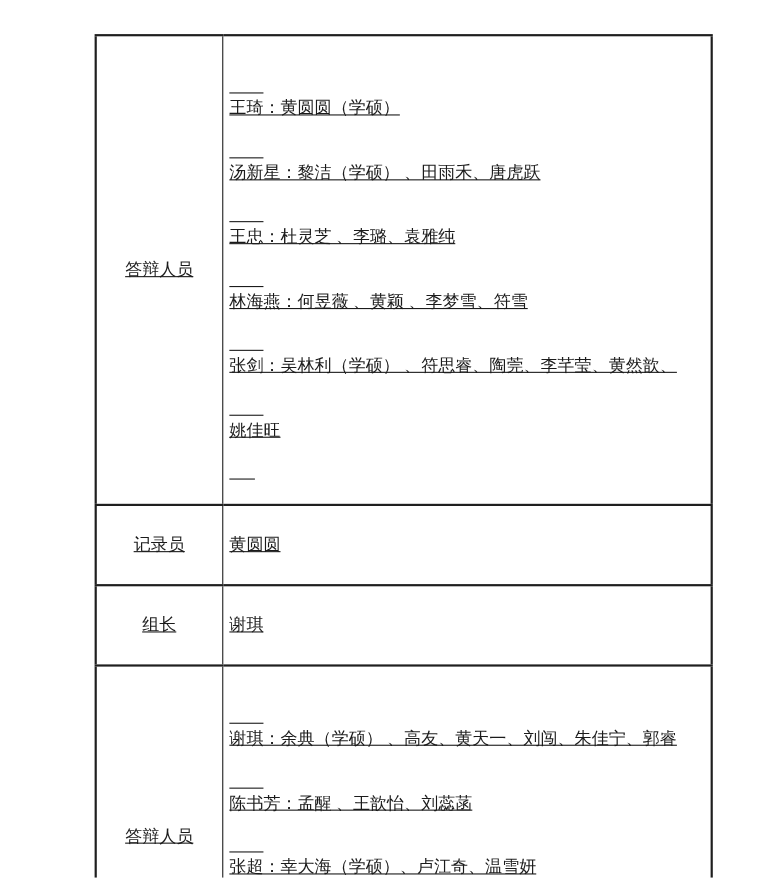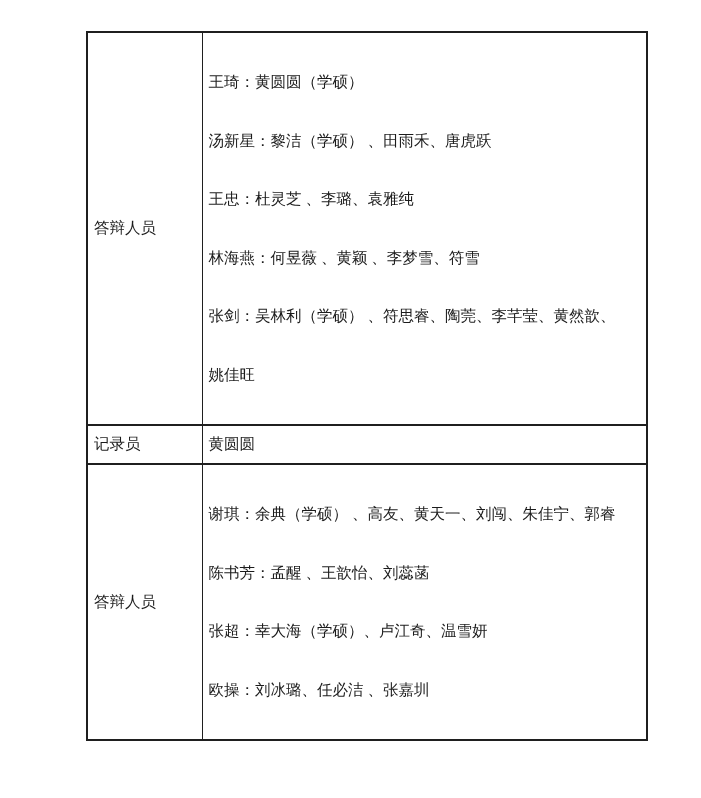--- a/index.html
+++ b/index.html
@@ -29,25 +29,26 @@
     table-layout: fixed;
     border: 2px solid #1f1f1f;
     font-size: 15.5px;
   }
   table.grid col.c-label { width: 115px; }
   table.grid td {
     border: 1px solid #1f1f1f;
     border-top-width: 2px;
     border-bottom-width: 2px;
     vertical-align: middle;
-    padding: 2px 6px;
+    padding: 19px 6px;
     white-space: pre-wrap;
+    text-decoration: underline;
   }
   td.label-cell {
-    text-align: left;
+    text-align: center;
   }
   td.value-cell {
     text-align: left;
   }
   td.header-cell {
     text-align: center;
   }
   td.lines-cell {
     text-align: left;
     padding: 5px 8px 5px 10px;
@@ -83,20 +84,24 @@
         <div class="line">姚佳旺</div>
       </td>
     </tr>
 
     <tr class="r-short">
       <td class="label-cell">记录员</td>
       <td class="value-cell">黄圆圆</td>
     </tr>
 
 
+    <tr class="r-short">
+      <td class="label-cell">组长</td>
+      <td class="value-cell">谢琪</td>
+    </tr>
 
 
     <tr class="r-mid">
       <td class="label-cell">答辩人员</td>
       <td class="lines-cell">
         <div class="line">谢琪：余典（学硕） 、高友、黄天一、刘闯、朱佳宁、郭睿</div>
         <div class="line">陈书芳：孟醒 、王歆怡、刘蕊菡</div>
         <div class="line">张超：幸大海（学硕）、卢江奇、温雪妍</div>
         <div class="line">欧操：刘冰璐、任必洁 、张嘉圳</div>
       </td>

